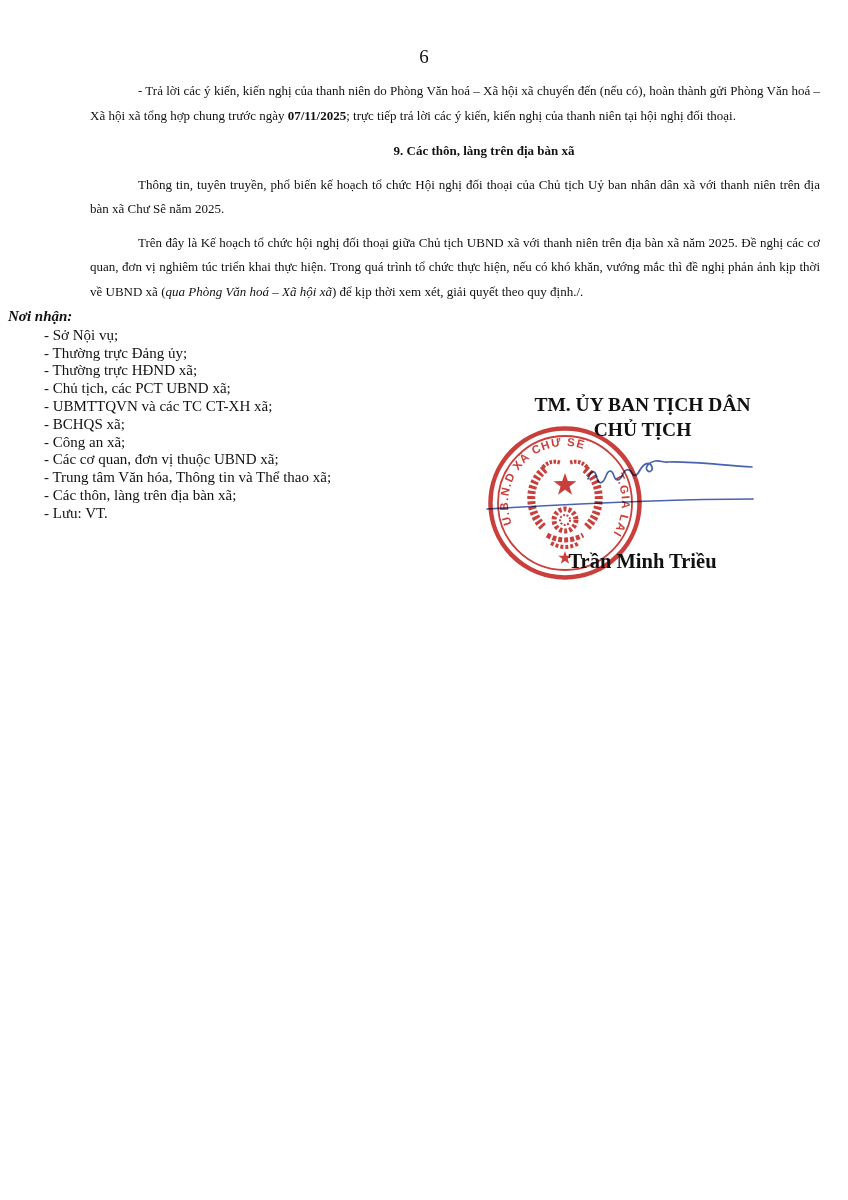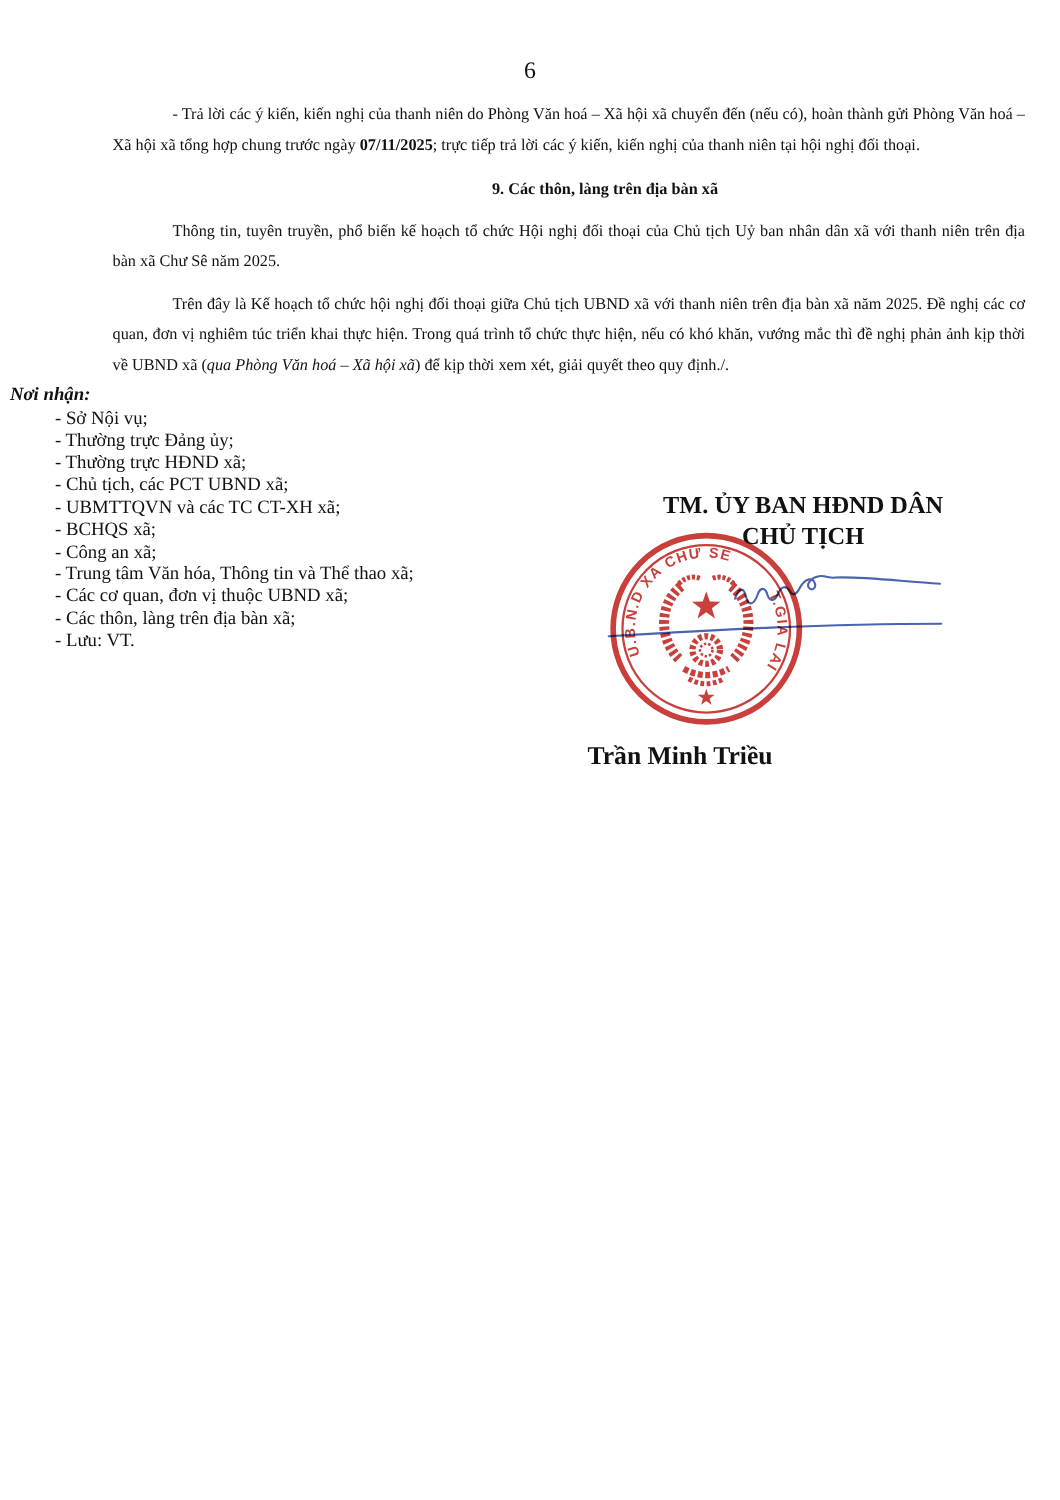--- a/index.html
+++ b/index.html
@@ -49,25 +49,24 @@
   .sign-block{
     position:absolute;
     left:470px;top:392px;width:345px;
     text-align:center;
     font-weight:bold;
     font-size:19.5px;line-height:25px;
   }
   .signer-name{
     position:absolute;
     left:470px;top:548px;width:345px;
-    text-align:left;
+    text-align:center;
     font-weight:bold;
     font-size:20.5px;line-height:26px;
     z-index:4;
-    margin-top:44px;
   }
   .stamp{
     position:absolute;
     left:485px;top:423px;
     width:160px;height:160px;
     z-index:2;
     mix-blend-mode:multiply;
     opacity:0.93;
   }
   .stamp text{
@@ -99,29 +98,29 @@
   <div class="recipients">
     <div class="recipients-label">Nơi nhận:</div>
     <div>
         <div class="recipient-item">- Sở Nội vụ;</div>
         <div class="recipient-item">- Thường trực Đảng ủy;</div>
         <div class="recipient-item">- Thường trực HĐND xã;</div>
         <div class="recipient-item">- Chủ tịch, các PCT UBND xã;</div>
         <div class="recipient-item">- UBMTTQVN và các TC CT-XH xã;</div>
         <div class="recipient-item">- BCHQS xã;</div>
         <div class="recipient-item">- Công an xã;</div>
+        <div class="recipient-item">- Các cơ quan, đơn vị thuộc UBND xã;</div>
         <div class="recipient-item">- Trung tâm Văn hóa, Thông tin và Thể thao xã;</div>
-        <div class="recipient-item">- Các cơ quan, đơn vị thuộc UBND xã;</div>
         <div class="recipient-item">- Các thôn, làng trên địa bàn xã;</div>
         <div class="recipient-item">- Lưu: VT.</div>
       </div>
   </div>
 
   <div class="sign-block">
-    <div>TM. ỦY BAN HĐND DÂN</div>
+    <div>TM. ỦY BAN TỊCH DÂN</div>
     <div>CHỦ TỊCH</div>
   </div>
 
   <svg class="stamp" viewBox="0 0 160 160">
     <g stroke="#c5302c" fill="none">
       <circle cx="80" cy="80" r="74.5" stroke-width="4.5"></circle>
       <circle cx="80" cy="80" r="67" stroke-width="1.8"></circle>
     </g>
     <defs>
       <path id="arcPath" d="M29.2,105.9 A57,57 0 1 1 105.9,130.8"></path>

